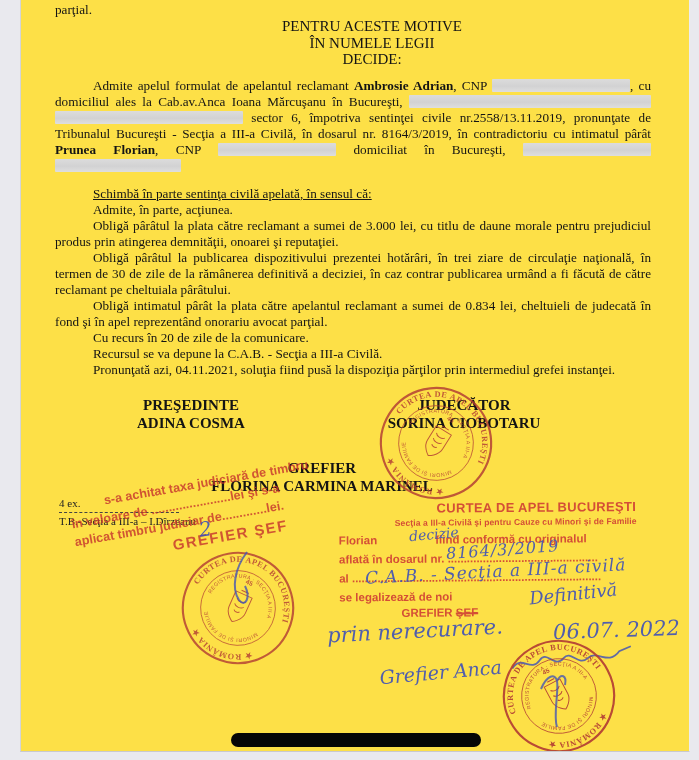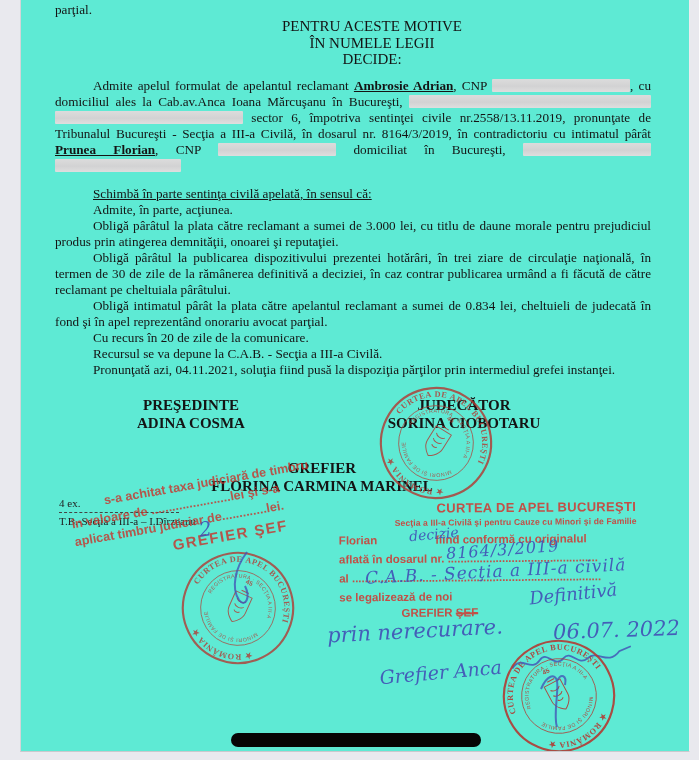--- a/index.html
+++ b/index.html
@@ -3,41 +3,41 @@
 <meta charset="utf-8">
 <style>
   html,body{margin:0;padding:0;}
   body{
     width:699px;height:760px;position:relative;overflow:hidden;
     background:#e9e9ee;
     font-family:"Liberation Serif", serif;
   }
   .page{
     position:absolute;left:20px;top:0;width:668px;height:751px;
-    background:#5eead4;
+    background:#fde047;
     border-left:1px solid #d4d4d8;
     border-right:1px solid #ececef;
     border-bottom:1px solid #c9c9cd;
     overflow:hidden;
   }
   
   .textflow{
     position:absolute;left:34px;top:2px;width:596px;
     font-size:13.2px;line-height:16px;color:#141414;
     text-align:justify;
   }
   .textflow p{margin:0;text-indent:38px;}
   p.no-indent{text-indent:0;}
   .heading{
     text-align:center;font-weight:normal;font-size:15px;line-height:16.5px;
     margin-top:13px;text-indent:0;
   }
   .gap-top{margin-top:10px !important;}
   .gap-top-sm{margin-top:12px !important;text-decoration:underline;}
-  b{font-weight:bold;text-decoration:underline;}
+  b{font-weight:bold;}
   .redact{
     display:inline-block;height:13px;vertical-align:-2px;
     background:linear-gradient(180deg,#dcdcdc 0%,#d2d2d3 55%,#dedede 100%);
     border-radius:1px;
   }
   
   .sig{
     position:absolute;text-align:center;font-weight:bold;
     font-size:15px;line-height:18px;color:#141414;
   }

